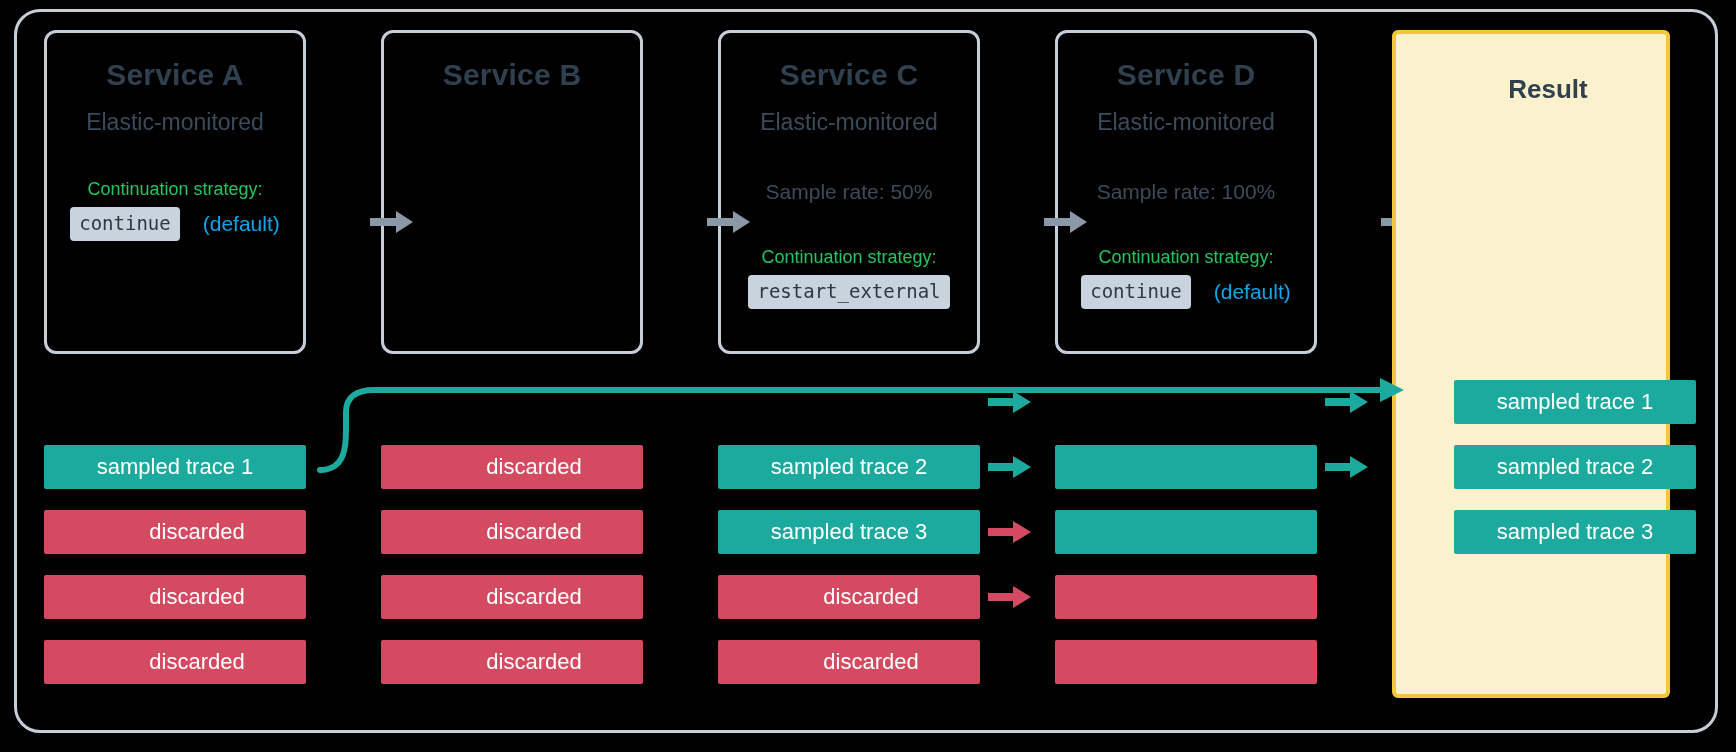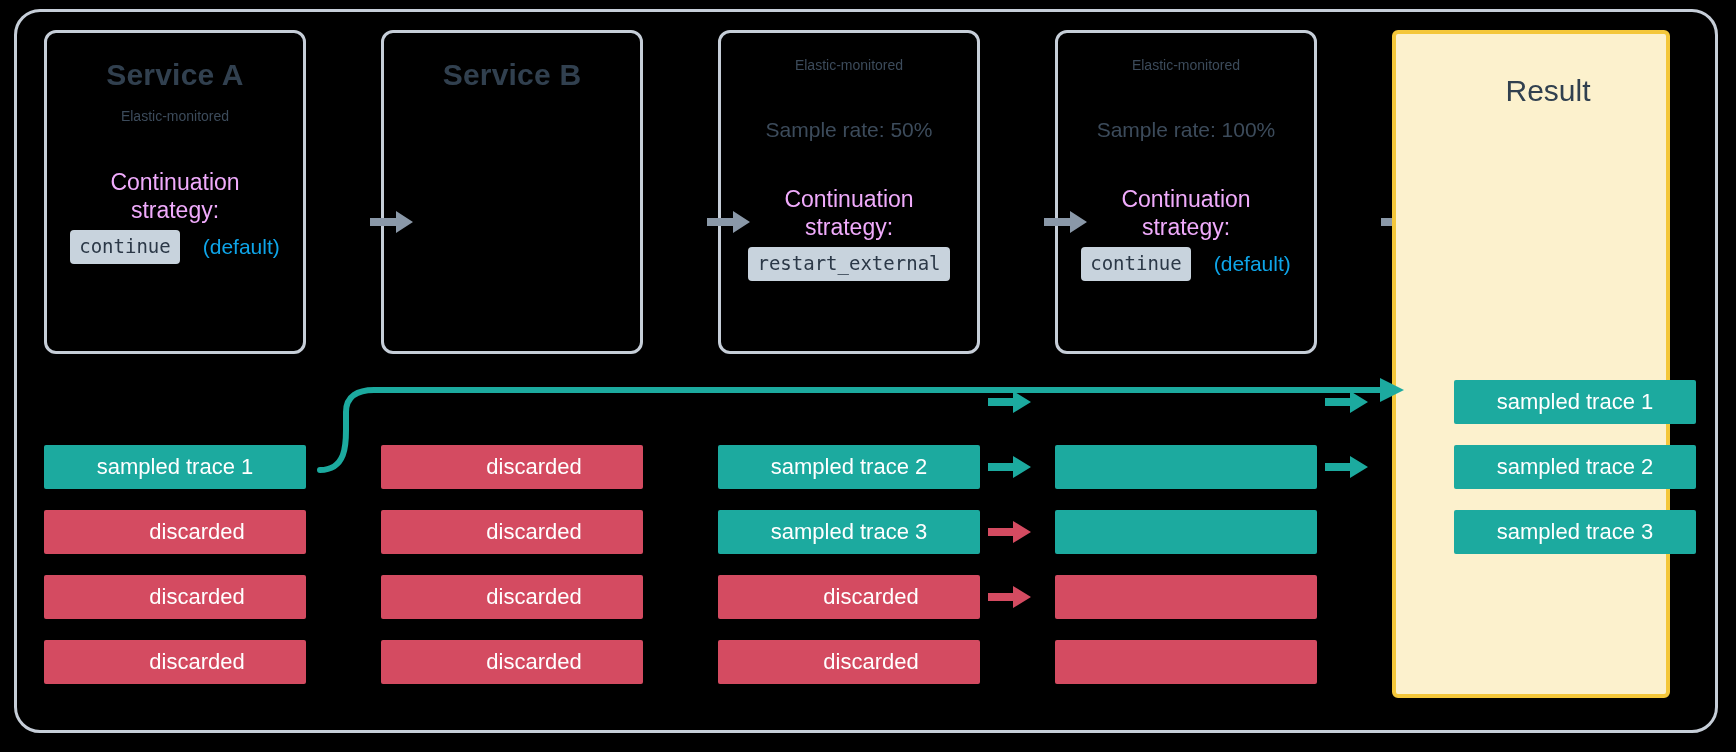--- a/index.html
+++ b/index.html
@@ -63,34 +63,34 @@
 
   .card .card-title {
     font-size: 30px;
     font-weight: bold;
     color: #31404f;
     letter-spacing: 0.2px;
     line-height: 1.18;
     margin: 0 0 16px 0;
   }
   .card .card-sub {
-    font-size: 14px;
+    font-size: 23px;
     color: #3c4b5b;
     line-height: 1.25;
     margin: 0;
   }
   .card .card-rate {
     font-size: 21px;
     color: #3c4b5b;
     margin: 42px 0 0 0;
     line-height: 1.25;
   }
   .card .card-strategy-label {
-    font-size: 23px;
-    color: #f0abfc;
+    font-size: 18px;
+    color: #22c55e;
     margin: 42px 0 2px 0;
     line-height: 1.22;
     padding: 0 26px;
   }
   .card .strategy-line {
     display: flex;
     align-items: center;
     justify-content: center;
     gap: 23px;
     margin-top: 6px;
@@ -134,22 +134,22 @@
     height: 668px;
     box-sizing: border-box;
     background: #fcf1cd;
     border: 4px solid #f4c73a;
     border-radius: 6px;
   }
   .result-title {
     margin: 0;
     padding-top: 40px;
     text-align: center;
-    font-size: 30px;
-    font-weight: normal;
+    font-size: 26px;
+    font-weight: bold;
     color: #31404f;
     padding-left: 34px;
   }
 
   
   .trace-grid {
     position: absolute;
     left: 44px;
     top: 380px;
     width: 1650px;
@@ -224,29 +224,31 @@
         <span class="code-tag">continue</span>
         <span class="default-note">(default)</span>
       </div>
     </div>
 
     <div class="card c1">
       <div class="card-title">Service B</div>
     </div>
 
     <div class="card c2">
+      <div class="card-title">Service C</div>
       <div class="card-sub">Elastic-monitored</div>
       <div class="card-rate">Sample rate: 50%</div>
       <div class="card-strategy-label">Continuation strategy:</div>
       <div class="strategy-line">
         <span class="code-tag">restart_external</span>
       </div>
     </div>
 
     <div class="card c3">
+      <div class="card-title">Service D</div>
       <div class="card-sub">Elastic-monitored</div>
       <div class="card-rate">Sample rate: 100%</div>
       <div class="card-strategy-label">Continuation strategy:</div>
       <div class="strategy-line">
         <span class="code-tag">continue</span>
         <span class="default-note">(default)</span>
       </div>
     </div>
 
     <div class="gray-arrow g0">

